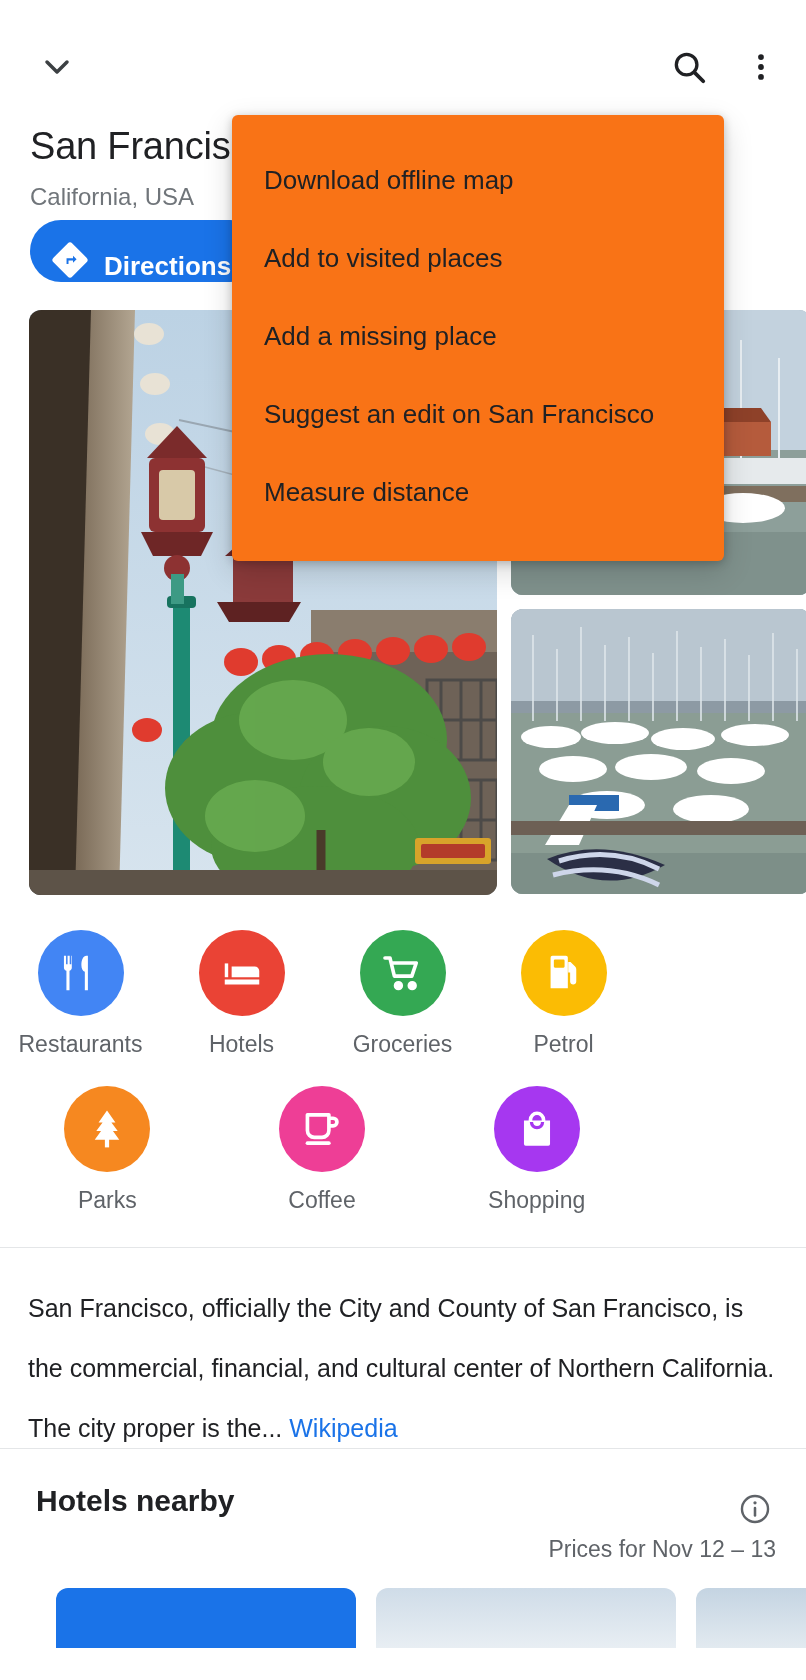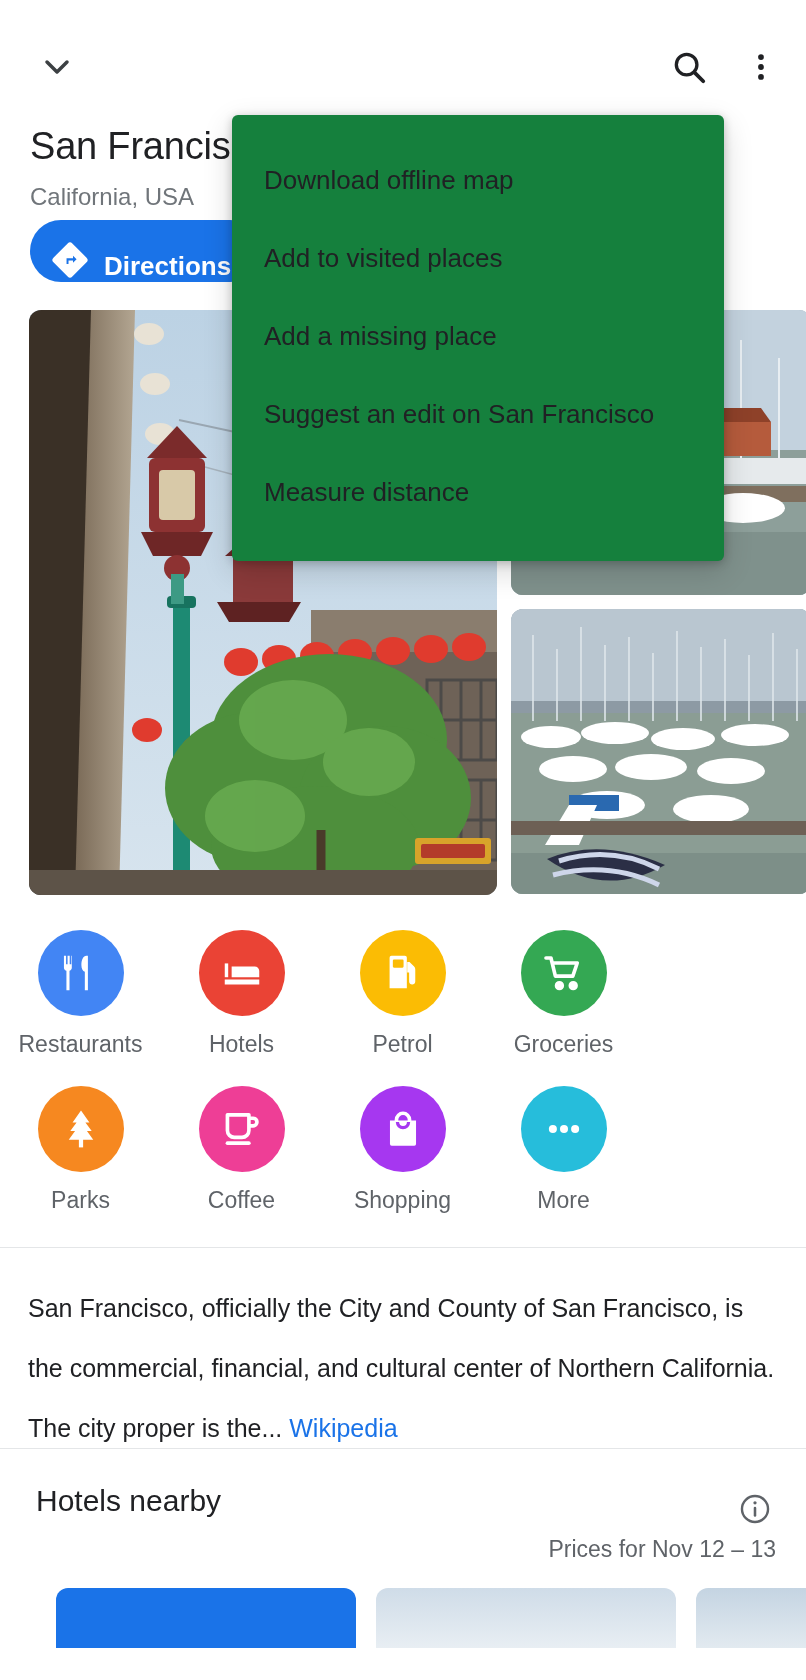--- a/index.html
+++ b/index.html
@@ -178,21 +178,21 @@
     top: 1448px; left: 0;
     width: 806px;
   }
   .hotels-head {
     position: relative;
     padding: 34px 30px 0 36px;
   }
   .hotels-title {
     font-size: 30px;
     color: #202124;
-    font-weight: normal;
+    font-weight: bold;
     line-height: 38px;
   }
   .hotels-sub {
     font-size: 23px;
     color: #5f6368;
     margin-top: 14px;
     line-height: 30px;
     text-align: right;
   }
   .info-icon-wrap {
@@ -222,21 +222,21 @@
   }
   .hc1 { background: #1a73e8; }
   .hc2 { background: linear-gradient(180deg,#cfdce8 0%,#e8eef3 100%); }
   .hc3 { background: linear-gradient(180deg,#c4d4e2 0%,#e2eaf0 100%); }
 
   
   .menu {
     position: absolute;
     top: 115px; left: 232px;
     width: 492px;
-    background: #15803d;
+    background: #f97316;
     border-radius: 6px;
     box-shadow: 0 2px 10px rgba(0,0,0,0.22), 0 10px 30px rgba(0,0,0,0.16);
     padding: 26px 0 30px 0;
     z-index: 40;
   }
   .menu-item {
     font-size: 26px;
     color: #202124;
     padding: 23px 30px 23px 32px;
     line-height: 32px;
@@ -450,40 +450,40 @@
             <path d="M3 7h1.8v7.2H3z"></path>
             <path d="M11.4 8.6h7.2c1.3 0 2.4 1 2.4 2.3v3.3H6.6V8.6z"></path>
             <circle cx="8.8" cy="11" r="2"></circle>
             <path d="M3 15.4h18V18H3z"></path>
           </svg>
         </div>
         <div class="cat-label">Hotels</div>
       </div>
 
       <div class="cat-cell">
+        <div class="cat-circle" style="background:#34a853">
+          <svg width="46" height="46" viewBox="0 0 24 24" fill="none" stroke="#ffffff" stroke-width="1.9" stroke-linecap="round" stroke-linejoin="round">
+            <path d="M2.6 4.2h2.6l2.3 9.4h9.1l2.3-6.8H6.4"></path>
+            <circle cx="9.6" cy="18.6" r="1.5" fill="#ffffff"></circle>
+            <circle cx="16.8" cy="18.6" r="1.5" fill="#ffffff"></circle>
+          </svg>
+        </div>
+        <div class="cat-label">Groceries</div>
+      </div>
+
+      <div class="cat-cell">
         <div class="cat-circle" style="background:#fbbc04">
           <svg width="46" height="46" viewBox="0 0 24 24" fill="#ffffff">
             <path d="M6 3h7c.6 0 1 .5 1 1.1V20H5V4.1C5 3.5 5.4 3 6 3z"></path>
             <rect x="6.7" y="5" width="5.6" height="4.2" rx=".6" fill="#fbbc04"></rect>
             <path d="M15.4 6.2l2.4 2.4c.4.4.6.9.6 1.5v6.3c0 .9-.7 1.6-1.6 1.6s-1.6-.7-1.6-1.6v-4.6h-1V6.2z"></path>
           </svg>
         </div>
         <div class="cat-label">Petrol</div>
       </div>
-
-      <div class="cat-cell">
-        <div class="cat-circle" style="background:#34a853">
-          <svg width="46" height="46" viewBox="0 0 24 24" fill="none" stroke="#ffffff" stroke-width="1.9" stroke-linecap="round" stroke-linejoin="round">
-            <path d="M2.6 4.2h2.6l2.3 9.4h9.1l2.3-6.8H6.4"></path>
-            <circle cx="9.6" cy="18.6" r="1.5" fill="#ffffff"></circle>
-            <circle cx="16.8" cy="18.6" r="1.5" fill="#ffffff"></circle>
-          </svg>
-        </div>
-        <div class="cat-label">Groceries</div>
-      </div>
     </div>
 
     <div class="cat-row">
       <div class="cat-cell">
         <div class="cat-circle" style="background:#f68820">
           <svg width="46" height="46" viewBox="0 0 24 24" fill="#ffffff">
             <path d="M12 2.4L7.6 8.6h2.1L6.4 13h2.5L5.6 17.6h12.8L15.1 13h2.5l-3.3-4.4h2.1z"></path>
             <rect x="10.9" y="17.2" width="2.2" height="4.4"></rect>
           </svg>
         </div>
@@ -505,30 +505,20 @@
         <div class="cat-circle" style="background:#a637f0">
           <svg width="46" height="46" viewBox="0 0 24 24" fill="#ffffff">
             <path d="M5.2 7.6h13.6v12.2a.9.9 0 0 1-.9.9H6.1a.9.9 0 0 1-.9-.9z"></path>
             <path d="M8.6 9.2V7.2a3.4 3.4 0 0 1 6.8 0v2" fill="none" stroke="#ffffff" stroke-width="1.9"></path>
             <path d="M9.1 8.4a2.9 2.9 0 0 0 5.8 0" fill="none" stroke="#a637f0" stroke-width="1.7"></path>
           </svg>
         </div>
         <div class="cat-label">Shopping</div>
       </div>
 
-      <div class="cat-cell">
-        <div class="cat-circle" style="background:#26bddb">
-          <svg width="46" height="46" viewBox="0 0 24 24" fill="#ffffff">
-            <circle cx="6.2" cy="12" r="2.1"></circle>
-            <circle cx="12" cy="12" r="2.1"></circle>
-            <circle cx="17.8" cy="12" r="2.1"></circle>
-          </svg>
-        </div>
-        <div class="cat-label">More</div>
-      </div>
     </div>
   </div>
 
   <div class="divider" style="top:1247px"></div>
 
   <div class="description">
     <div class="desc-text"><span>San Francisco, officially the City and County of San Francisco, is the commercial, financial, and cultural center of Northern California. The city proper is the...</span>
       <span class="wiki-link">Wikipedia</span>
     </div>
   </div>

